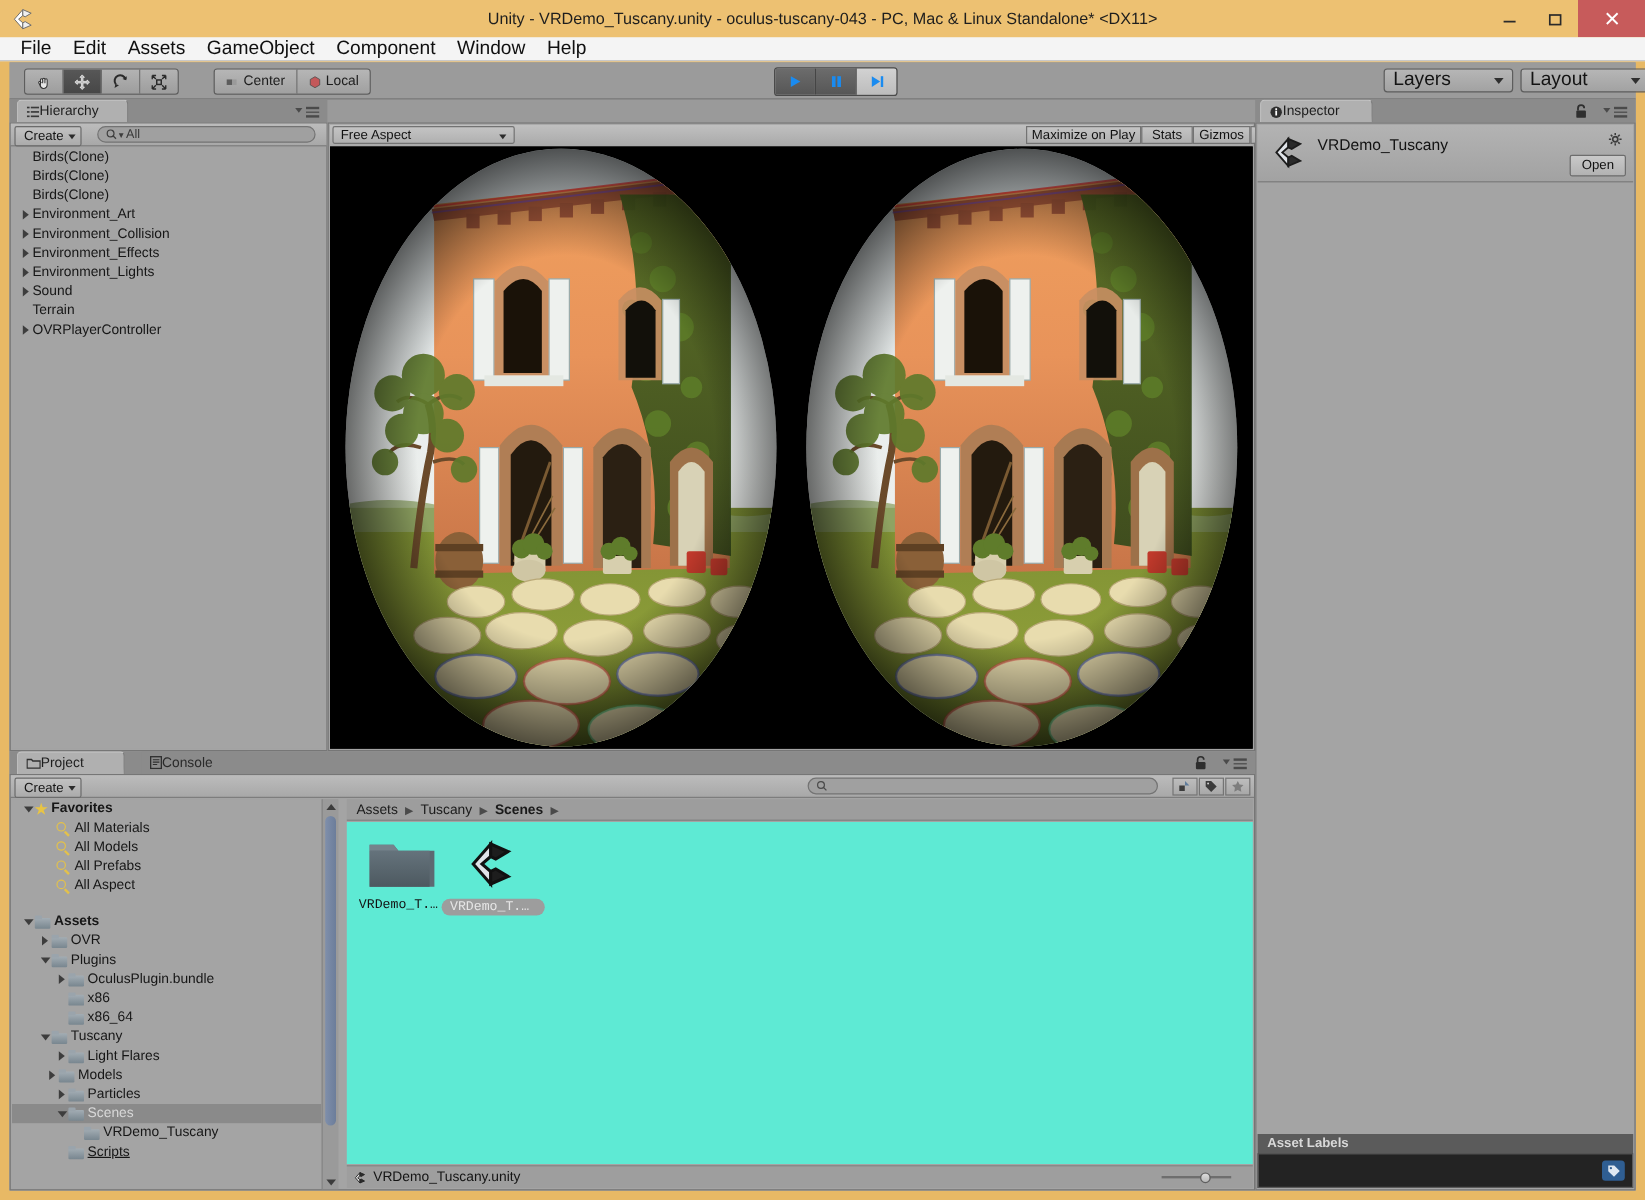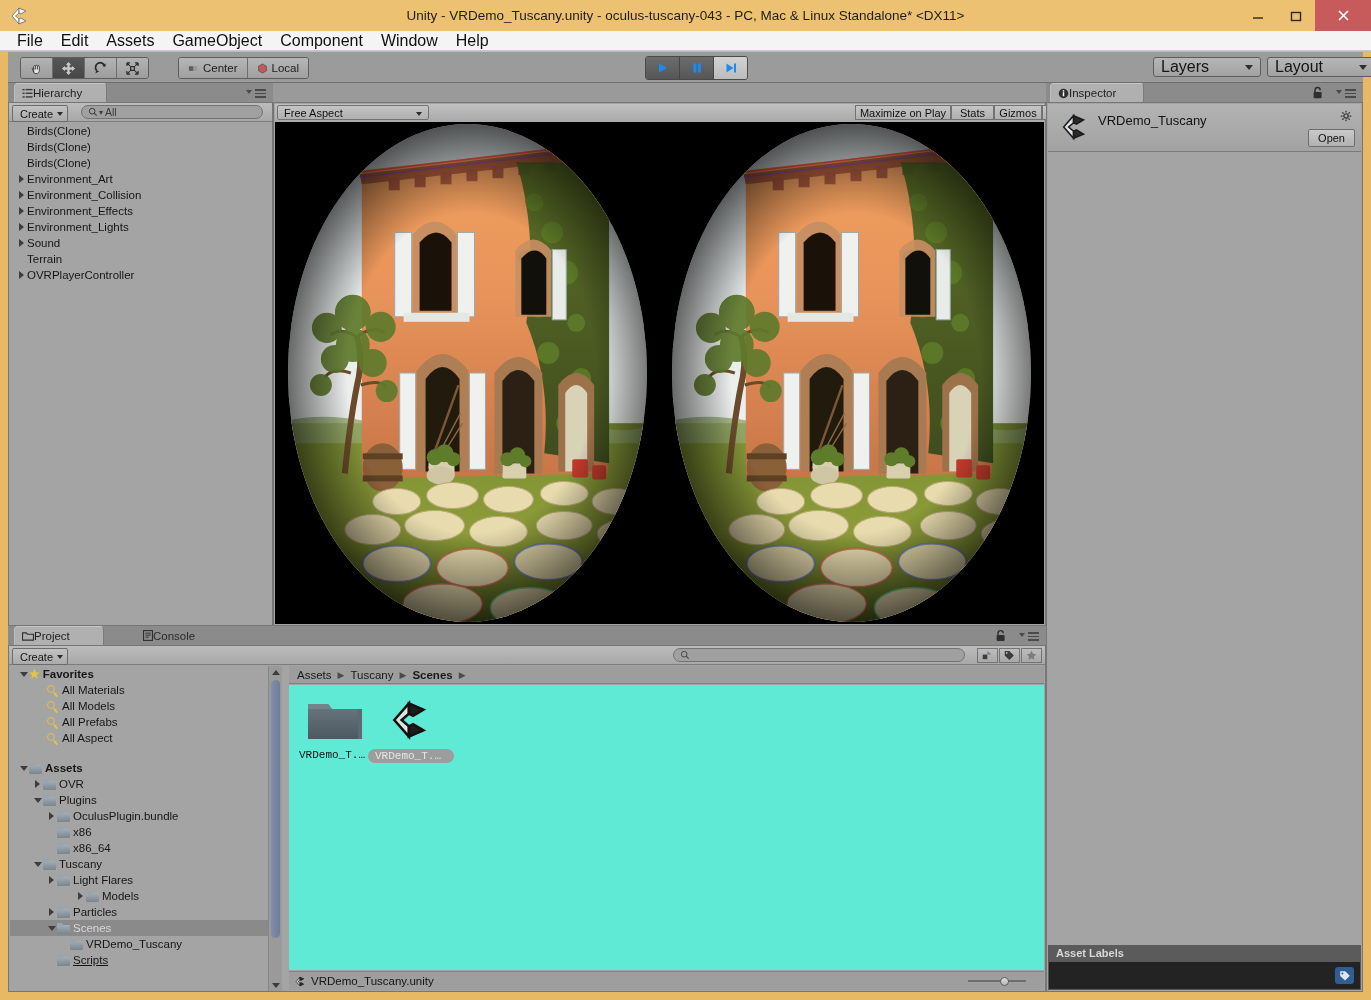--- a/index.html
+++ b/index.html
@@ -638,21 +638,21 @@
     </div>
 
     <div class="panel" style="left:0;top:574px;width:1038px;height:366px;">
       <div class="tabrow">
         <div class="tab active" style="left:6px;width:90px;">
           <svg width="12" height="11" viewBox="0 0 13 11">
               <path d="M0.6 1.6h4l1.2 1.4h6.6v6.4H0.6z" fill="none" stroke="#2f2f2f" stroke-width="1.2"></path>
             </svg>
           <span>Project</span>
         </div>
-        <div class="tab inactive" style="left:128px;width:88px;">
+        <div class="tab inactive" style="left:110px;width:88px;">
           <svg width="10" height="11" viewBox="0 0 11 12">
               <rect x="0.6" y="0.6" width="9.8" height="10.8" fill="none" stroke="#2f2f2f" stroke-width="1.2"></rect>
               <path d="M2.6 3.4h6M2.6 5.6h6M2.6 7.8h4" stroke="#2f2f2f" stroke-width="1"></path>
             </svg>
           <span>Console</span>
         </div>
         <div style="position:absolute;right:40px;top:3px;">
           <svg width="11" height="13" viewBox="0 0 11 13">
               <path d="M3 6V4.2a2.6 2.6 0 015.2 0" fill="none" stroke="#2e2e2e" stroke-width="1.4"></path>
               <rect x="1.6" y="6" width="8" height="6" rx="1" fill="#2e2e2e"></rect>
@@ -765,21 +765,21 @@
             <span class="folder"></span>
             <span>Tuscany</span>
           </div>
           <div class="prow" style="padding-left:36px;">
             <span class="arrow">
                 <i></i>
               </span>
             <span class="folder"></span>
             <span>Light Flares</span>
           </div>
-          <div class="prow" style="padding-left:28px;margin-left:37px;">
+          <div class="prow" style="padding-left:28px;">
             <span class="arrow">
                 <i></i>
               </span>
             <span class="folder"></span>
             <span>Models</span>
           </div>
           <div class="prow" style="padding-left:36px;">
             <span class="arrow">
                 <i></i>
               </span>

